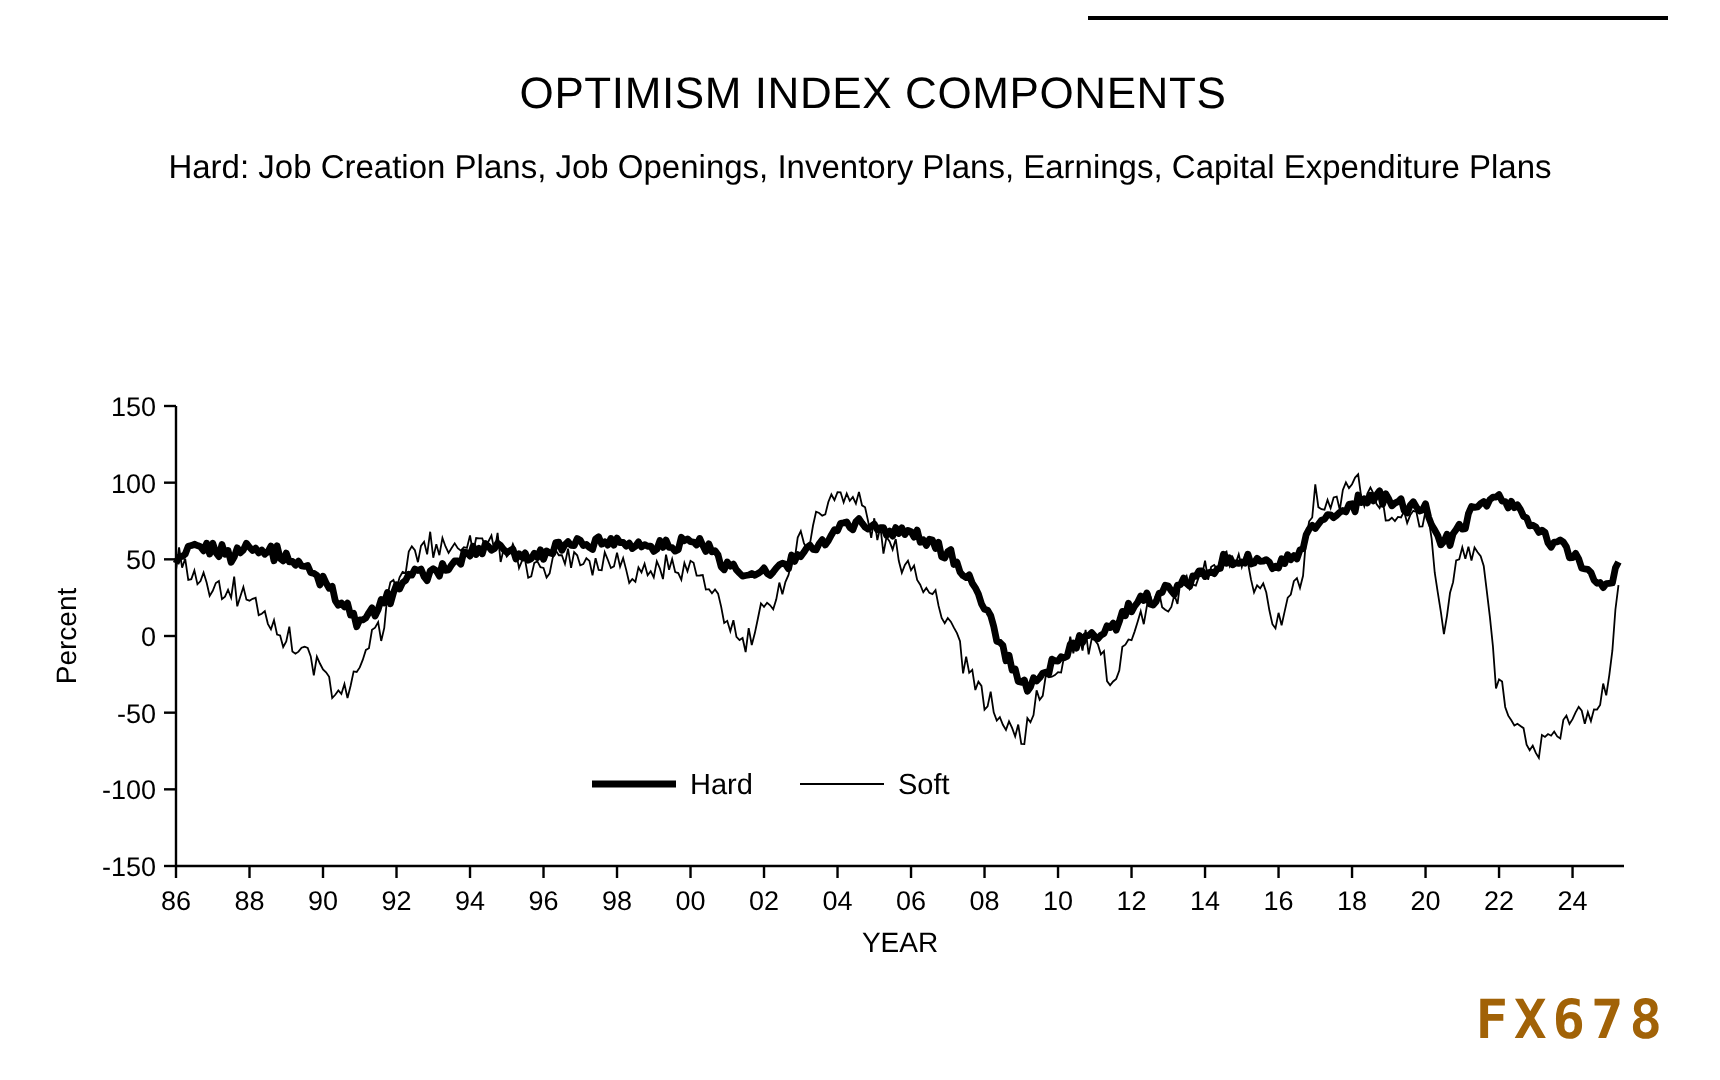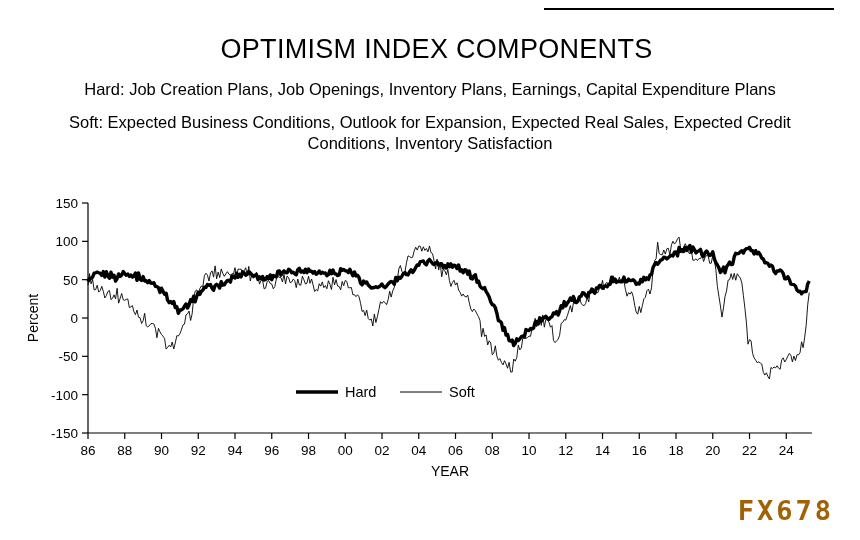--- a/index.html
+++ b/index.html
@@ -24,21 +24,21 @@
     background: #000000;
   }
   .titles {
     position: absolute;
     top: 34px;
     left: 0;
     width: 860px;
     text-align: center;
   }
   .chart-title {
-    font-size: 27px;
+    font-size: 22px;
     letter-spacing: 0.3px;
     margin: 0 0 14px 13px;
     font-weight: 400;
   }
   .subtitle {
     font-size: 16.5px;
     line-height: 1.28;
     margin: 12px auto 10px auto;
     width: 790px;
     font-weight: 400;
@@ -84,21 +84,20 @@
   }
 </style>
 </head>
 <body>
 
 <div class="top-rule"></div>
 
 <div class="titles">
   <h1 class="chart-title">OPTIMISM INDEX COMPONENTS</h1>
   <div class="subtitle hard">Hard: Job Creation Plans, Job Openings, Inventory Plans, Earnings, Capital Expenditure Plans</div>
-  <div class="subtitle soft">Soft: Expected Business Conditions, Outlook for Expansion, Expected Real Sales, Expected Credit Conditions, Inventory Satisfaction</div>
 </div>
 
 <div class="plot-wrap">
   <svg class="chart" width="860" height="310" viewBox="0 0 860 310">
 
     <line id="y-axis" x1="88" y1="18" x2="88" y2="248" stroke="#000" stroke-width="1.2"></line>
     <line id="x-axis" x1="88" y1="248" x2="812" y2="248" stroke="#000" stroke-width="1.2"></line>
 
     <g id="yticks">
         <line x1="82" x2="88" y1="248" y2="248" stroke="#000" stroke-width="1.2"></line>

